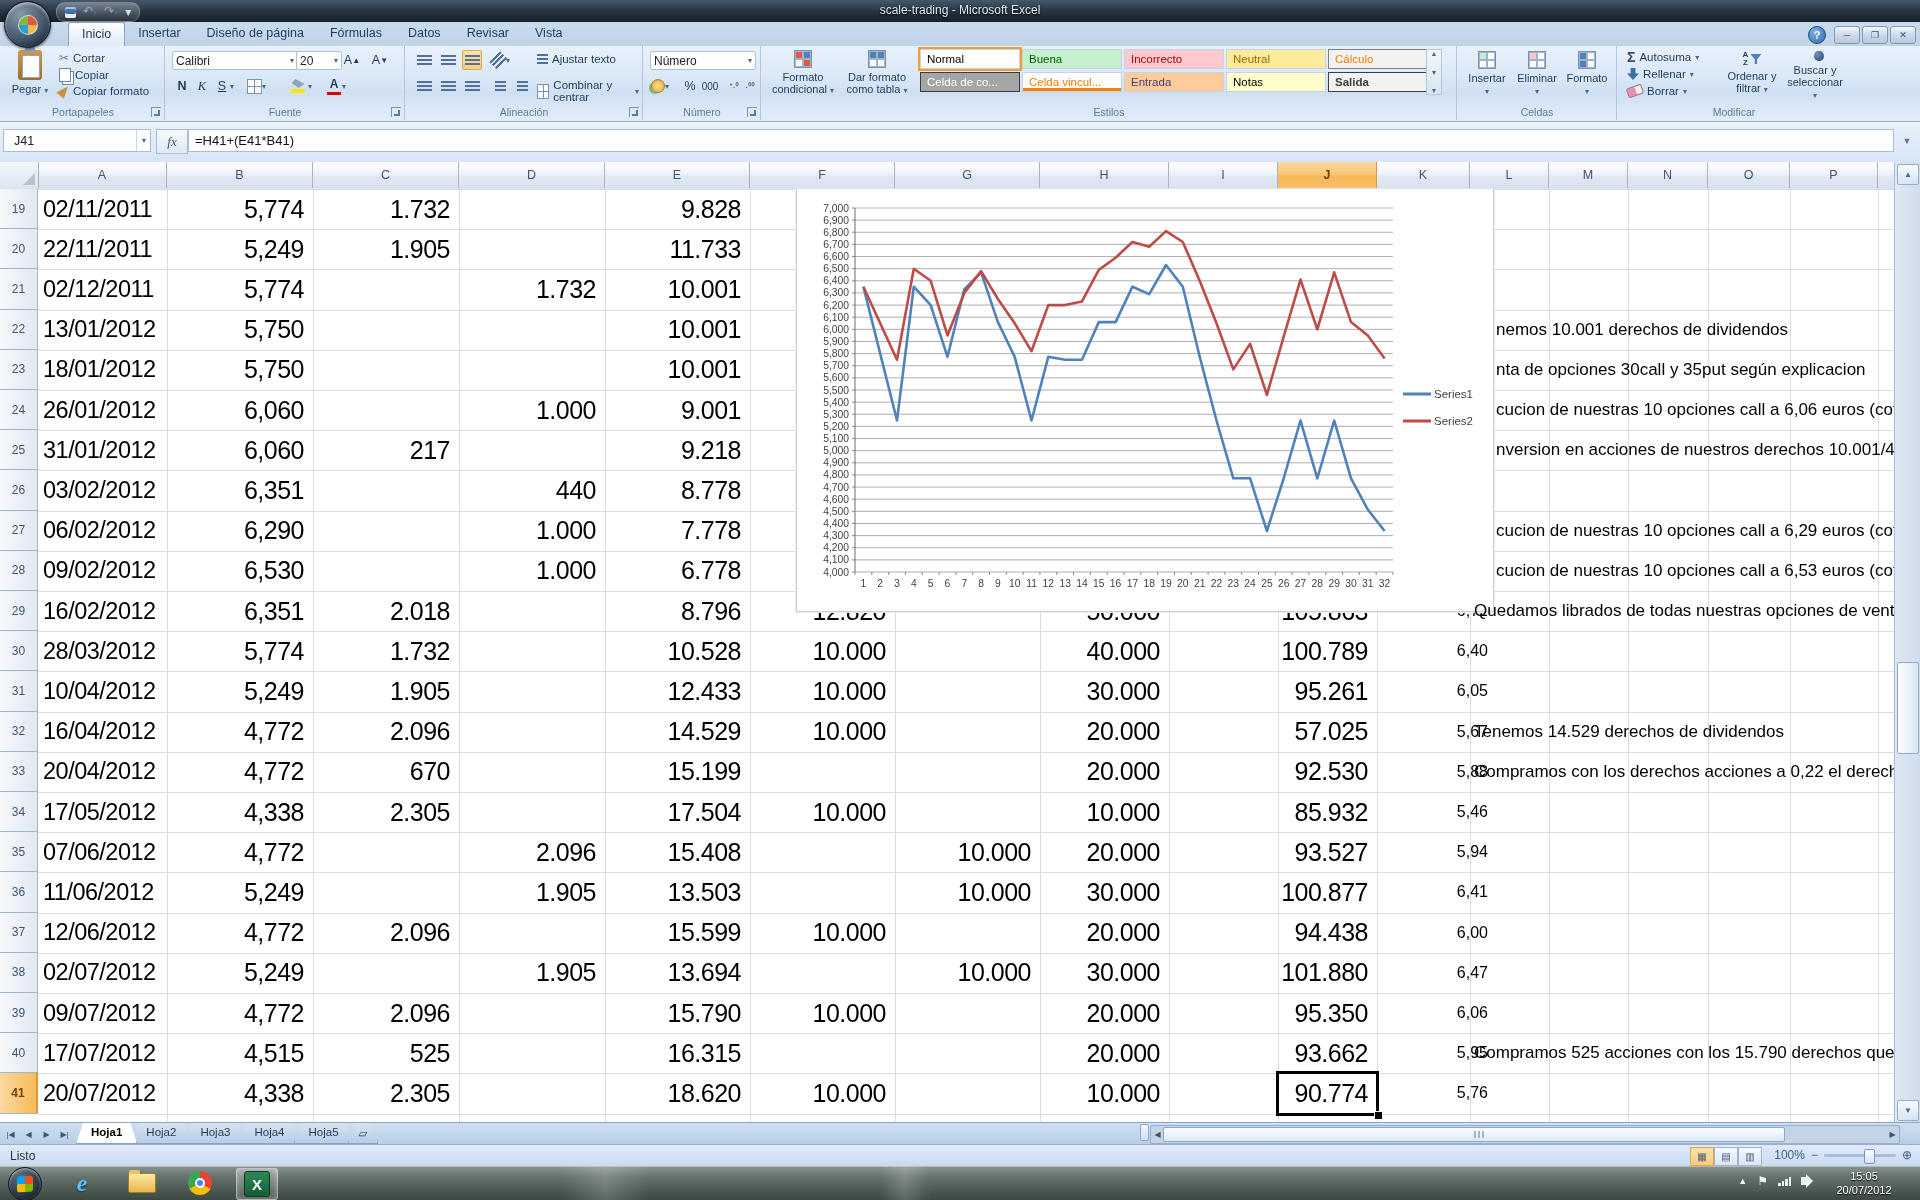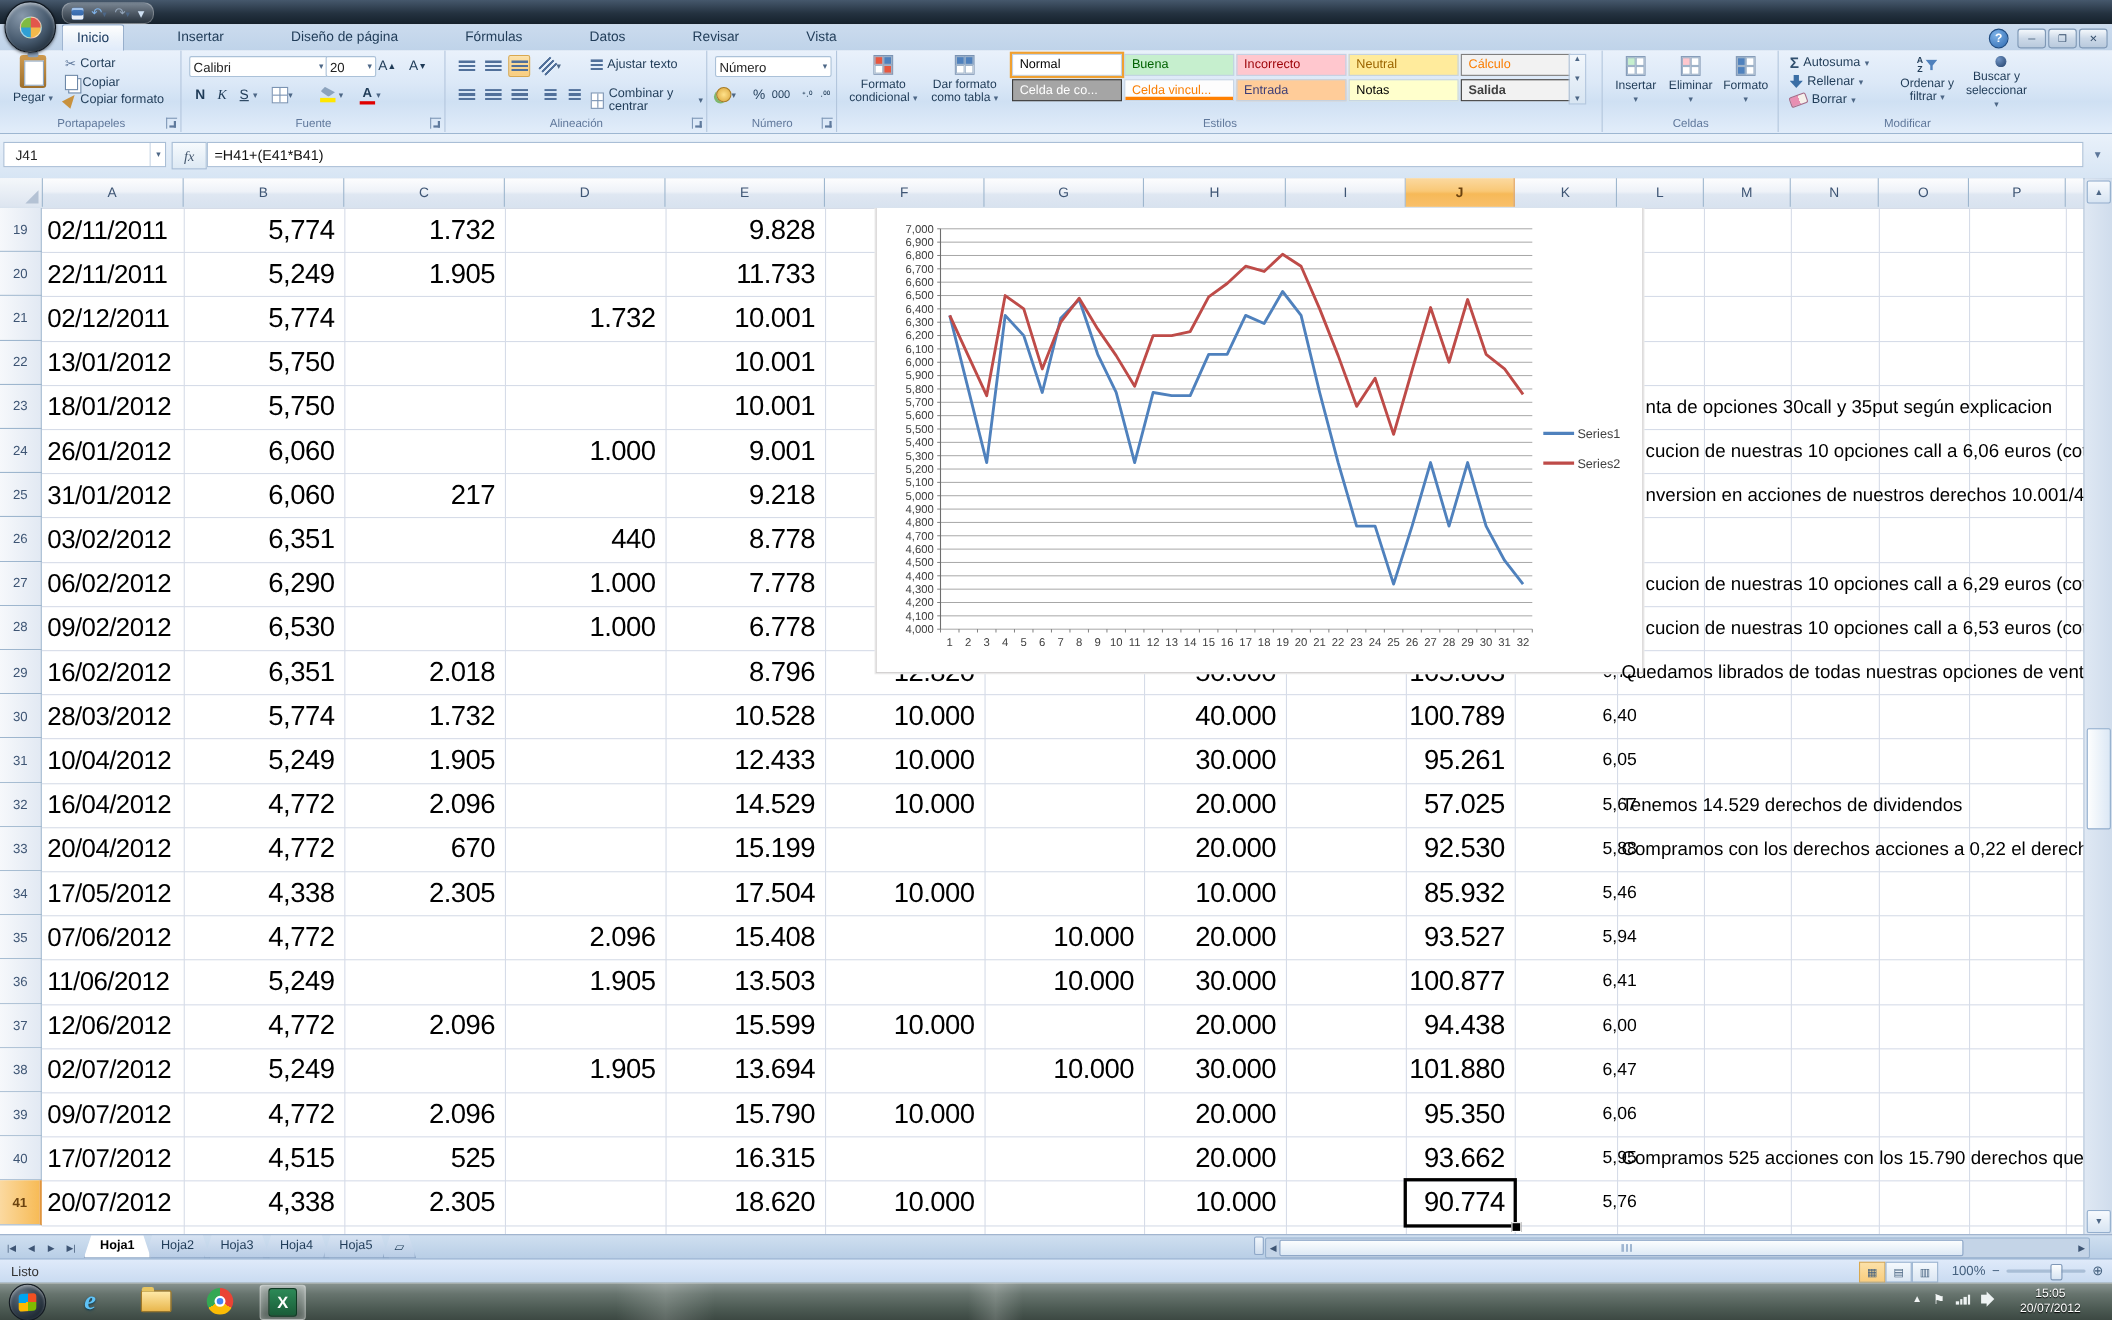--- a/index.html
+++ b/index.html
@@ -27,21 +27,21 @@
   .winbtns{right:4px;top:26px;display:flex;gap:2px;z-index:60;}
   .wb{width:24px;height:16px;border:1px solid #7f98b5;border-radius:3px;font-size:9px;
     background:linear-gradient(180deg,#f4f8fc,#ccd9e8 50%,#b9cadd);color:#37506d;
     display:flex;align-items:center;justify-content:center;}
   .helpbtn{width:16px;height:16px;border-radius:50%;background:radial-gradient(circle at 35% 30%,#7db2e8,#2f6ab0);
     color:#fff;font-size:11px;font-weight:bold;display:flex;align-items:center;justify-content:center;
     border:1px solid #1d4a80;margin-right:6px;}
   
   .tabrow{left:0;top:22px;width:1920px;height:24px;
     background:linear-gradient(180deg,#cbdbee,#bfd3e9);}
-  .rtabs{left:56px;top:0;height:35px;display:flex;gap:35px;}
+  .rtabs{left:68px;top:0;height:35px;display:flex;}
   .rtab{padding:4px 13px 0 13px;font-size:12.5px;color:#1f3b57;height:20px;}
   .rtab.active{background:linear-gradient(180deg,#fffffe,#eaf1fa 60%,#dfeafa);
     border:1px solid #8ba4c4;border-bottom:none;border-radius:3px 3px 0 0;color:#16365c;}
   
   .ribbon{left:0;top:46px;width:1920px;height:75px;
     background:linear-gradient(180deg,#e9f1fb,#dbe8f7 40%,#cfe0f3 62%,#e2edfa);
     border-bottom:1px solid #93aecd;}
   .group{position:absolute;top:0;height:74px;border-right:1px solid #b3c6dd;}
   .glabel{position:absolute;bottom:2px;left:0;right:0;text-align:center;
     font-size:10.5px;color:#60789b;}
@@ -215,20 +215,21 @@
     border-top:7px solid transparent;border-bottom:7px solid transparent;}
   .clock{position:absolute;right:6px;top:3px;width:100px;text-align:center;color:#fff;font-size:11px;
     line-height:14px;text-shadow:0 1px 1px #000;}
 </style>
 </head>
 <body>
 
 <div class="screen">
 
   <div class="abs titlebar">
+    <div class="abs title-text">scale-trading  -  Microsoft Excel</div>
     <div class="abs qat">
       <span class="i-save"></span>
       <span class="gl" style="color:#7fb2e8">↶<span class="caret">▾</span></span>
       <span class="gl" style="color:#93a4b8">↷<span class="caret">▾</span></span>
       <span class="gl caret">▾</span>
     </div>
   </div>
   <div class="abs orb">
       <div class="orb-logo"></div>
     </div>
@@ -548,20 +549,21 @@
       <div class="cell num" style="left: 605px; top: 40.2px; width: 145px; height: 40.2px;">11.733</div>
       <div class="rowhdr" style="top: 80.4px; height: 40.2px;">21</div>
       <div class="cell date" style="left: 38px; top: 80.4px; width: 129px; height: 40.2px;">02/12/2011</div>
       <div class="cell num" style="left: 167px; top: 80.4px; width: 146px; height: 40.2px;">5,774</div>
       <div class="cell num" style="left: 459px; top: 80.4px; width: 146px; height: 40.2px;">1.732</div>
       <div class="cell num" style="left: 605px; top: 80.4px; width: 145px; height: 40.2px;">10.001</div>
       <div class="rowhdr" style="top: 120.6px; height: 40.2px;">22</div>
       <div class="cell date" style="left: 38px; top: 120.6px; width: 129px; height: 40.2px;">13/01/2012</div>
       <div class="cell num" style="left: 167px; top: 120.6px; width: 146px; height: 40.2px;">5,750</div>
       <div class="cell num" style="left: 605px; top: 120.6px; width: 145px; height: 40.2px;">10.001</div>
+      <div class="cell note" style="left: 1496px; top: 120.6px; height: 40.2px; width: 420px;">nemos 10.001 derechos de dividendos</div>
       <div class="rowhdr" style="top: 160.8px; height: 40.2px;">23</div>
       <div class="cell date" style="left: 38px; top: 160.8px; width: 129px; height: 40.2px;">18/01/2012</div>
       <div class="cell num" style="left: 167px; top: 160.8px; width: 146px; height: 40.2px;">5,750</div>
       <div class="cell num" style="left: 605px; top: 160.8px; width: 145px; height: 40.2px;">10.001</div>
       <div class="cell note" style="left: 1496px; top: 160.8px; height: 40.2px; width: 420px;">nta de opciones 30call y 35put según explicacion</div>
       <div class="rowhdr" style="top: 201px; height: 40.2px;">24</div>
       <div class="cell date" style="left: 38px; top: 201px; width: 129px; height: 40.2px;">26/01/2012</div>
       <div class="cell num" style="left: 167px; top: 201px; width: 146px; height: 40.2px;">6,060</div>
       <div class="cell num" style="left: 459px; top: 201px; width: 146px; height: 40.2px;">1.000</div>
       <div class="cell num" style="left: 605px; top: 201px; width: 145px; height: 40.2px;">9.001</div>

